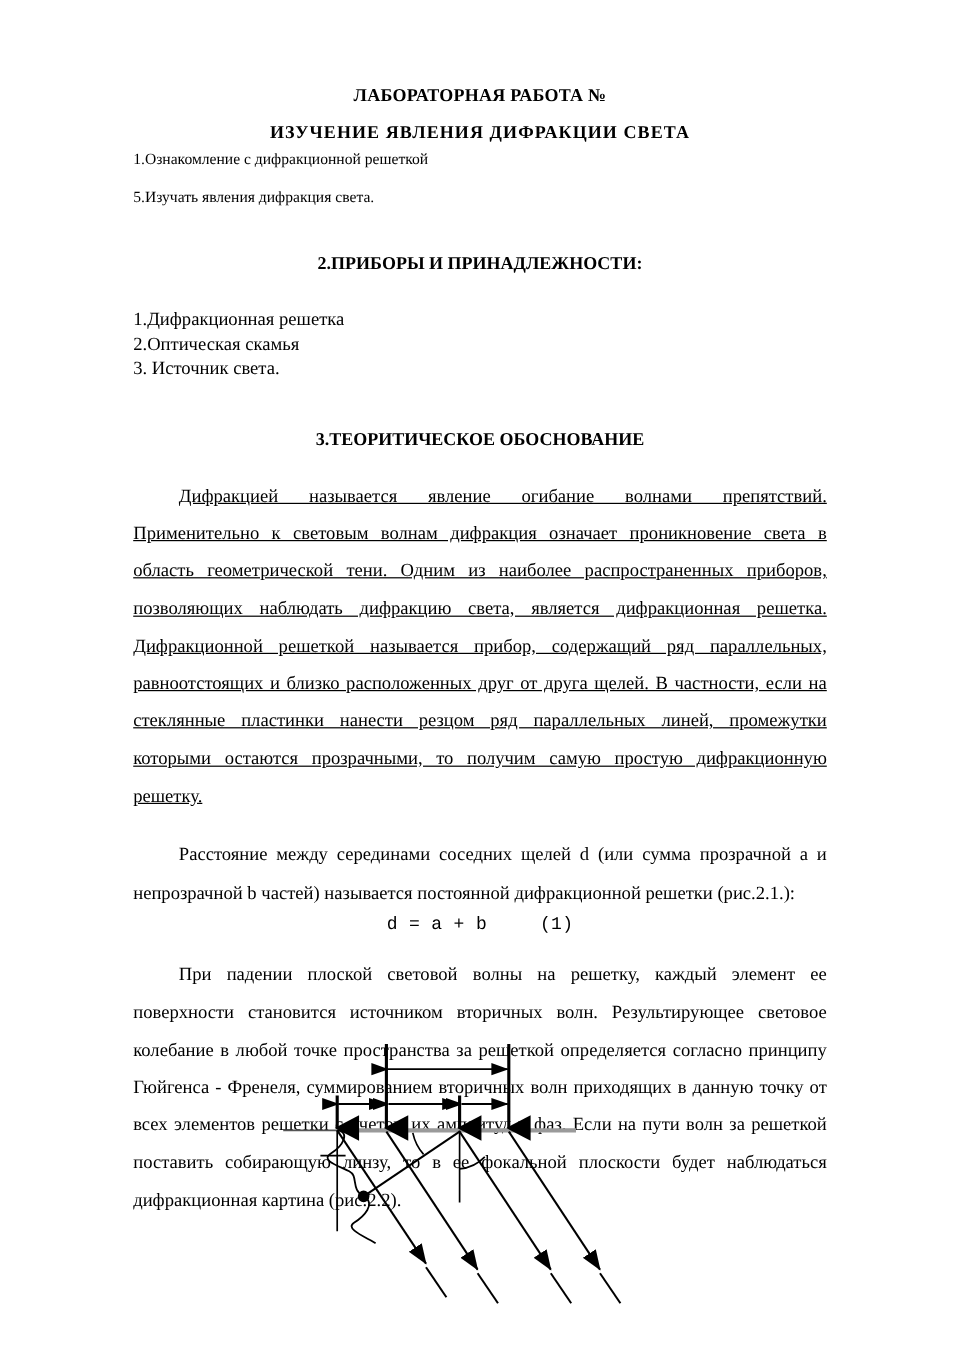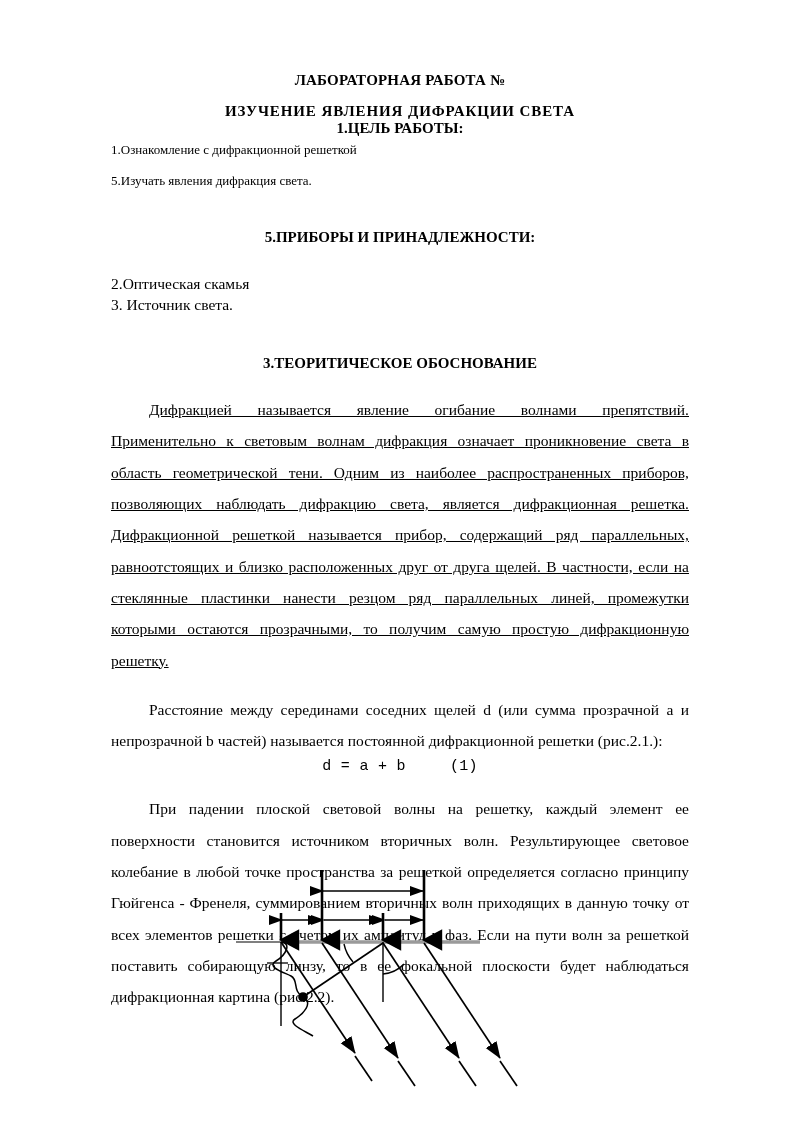--- a/index.html
+++ b/index.html
@@ -82,29 +82,29 @@
 <body>
 
 <div class="page">
 
   <div class="doc-body">
 
     <div class="h-center title-1">ЛАБОРАТОРНАЯ РАБОТА №</div>
 
     <div class="h-center title-2">ИЗУЧЕНИЕ  ЯВЛЕНИЯ  ДИФРАКЦИИ  СВЕТА</div>
 
-    <div class="sec-head title-3">1.ЦЕЛЬ РАБОТЫ:</div>
 
     <div class="plain-line">1.Ознакомление с дифракционной решеткой</div>
 
     <div class="plain-line gap">5.Изучать явления дифракция света.</div>
 
-    <div class="sec-head sec2">5.ПРИБОРЫ И ПРИНАДЛЕЖНОСТИ:</div>
+    <div class="sec-head sec2">2.ПРИБОРЫ И ПРИНАДЛЕЖНОСТИ:</div>
 
     <div class="list-block">
+      <div>1.Дифракционная решетка</div>
       <div>2.Оптическая скамья</div>
       <div>3. Источник света.</div>
     </div>
 
     <div class="sec-head sec3">3.ТЕОРИТИЧЕСКОЕ ОБОСНОВАНИЕ</div>
 
     <p class="para p1">Дифракцией называется явление огибание волнами препятствий. Применительно к световым волнам дифракция означает проникновение света в область геометрической тени. Одним из наиболее распространенных приборов, позволяющих наблюдать дифракцию света, является дифракционная решетка. Дифракционной решеткой называется прибор, содержащий ряд параллельных, равноотстоящих и близко расположенных друг от друга щелей. В частности, если на стеклянные пластинки нанести резцом ряд параллельных линей, промежутки которыми остаются прозрачными, то получим самую простую дифракционную решетку.</p>
 
     <p class="para">Расстояние между серединами соседних щелей d (или сумма прозрачной a и непрозрачной b частей) называется постоянной дифракционной решетки (рис.2.1.):</p>
 

